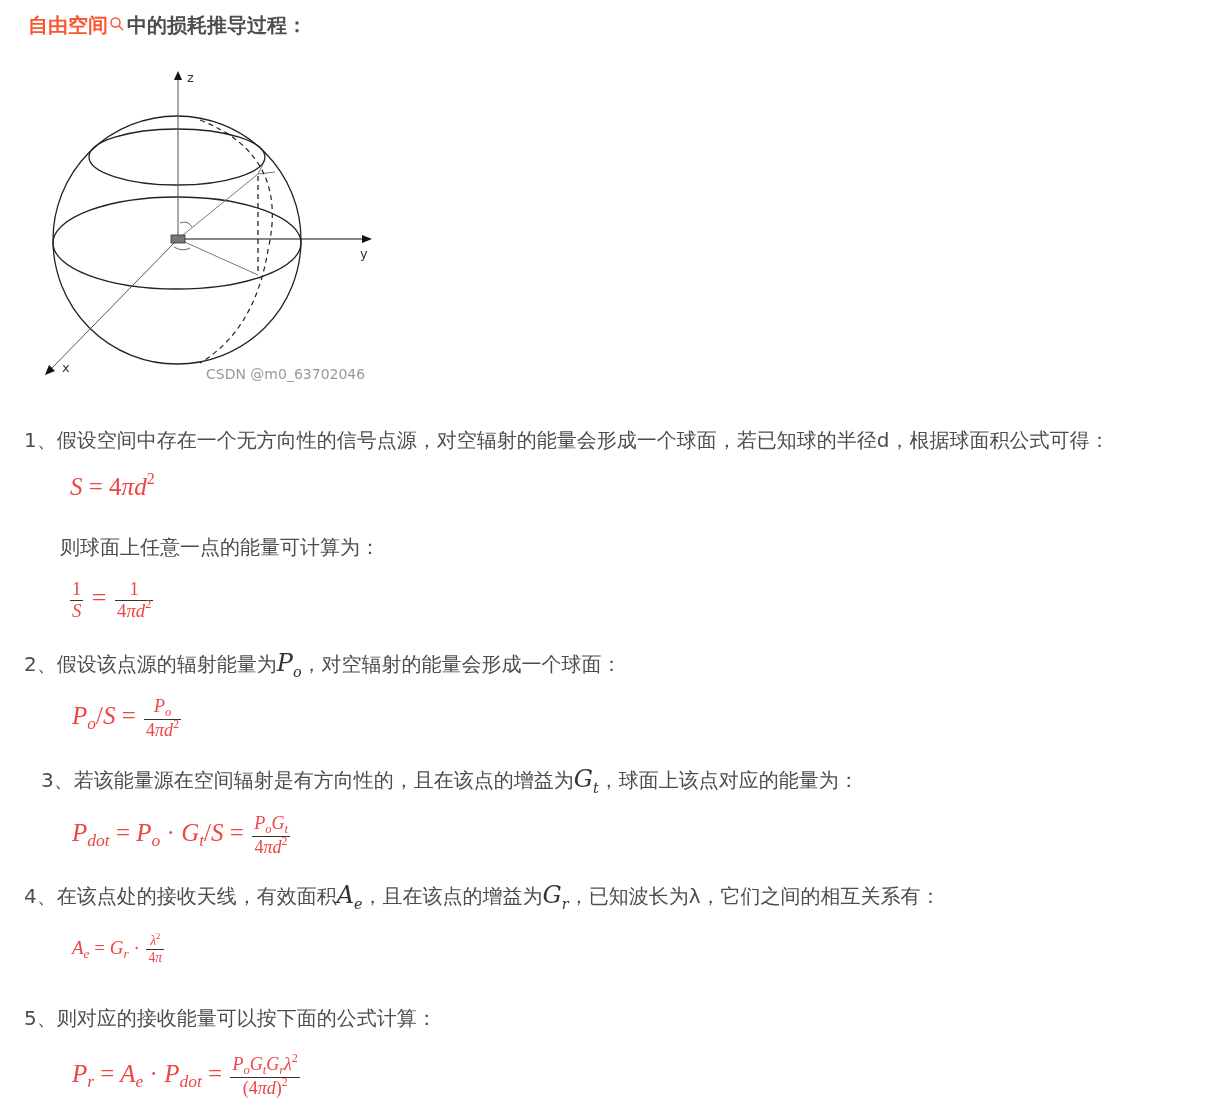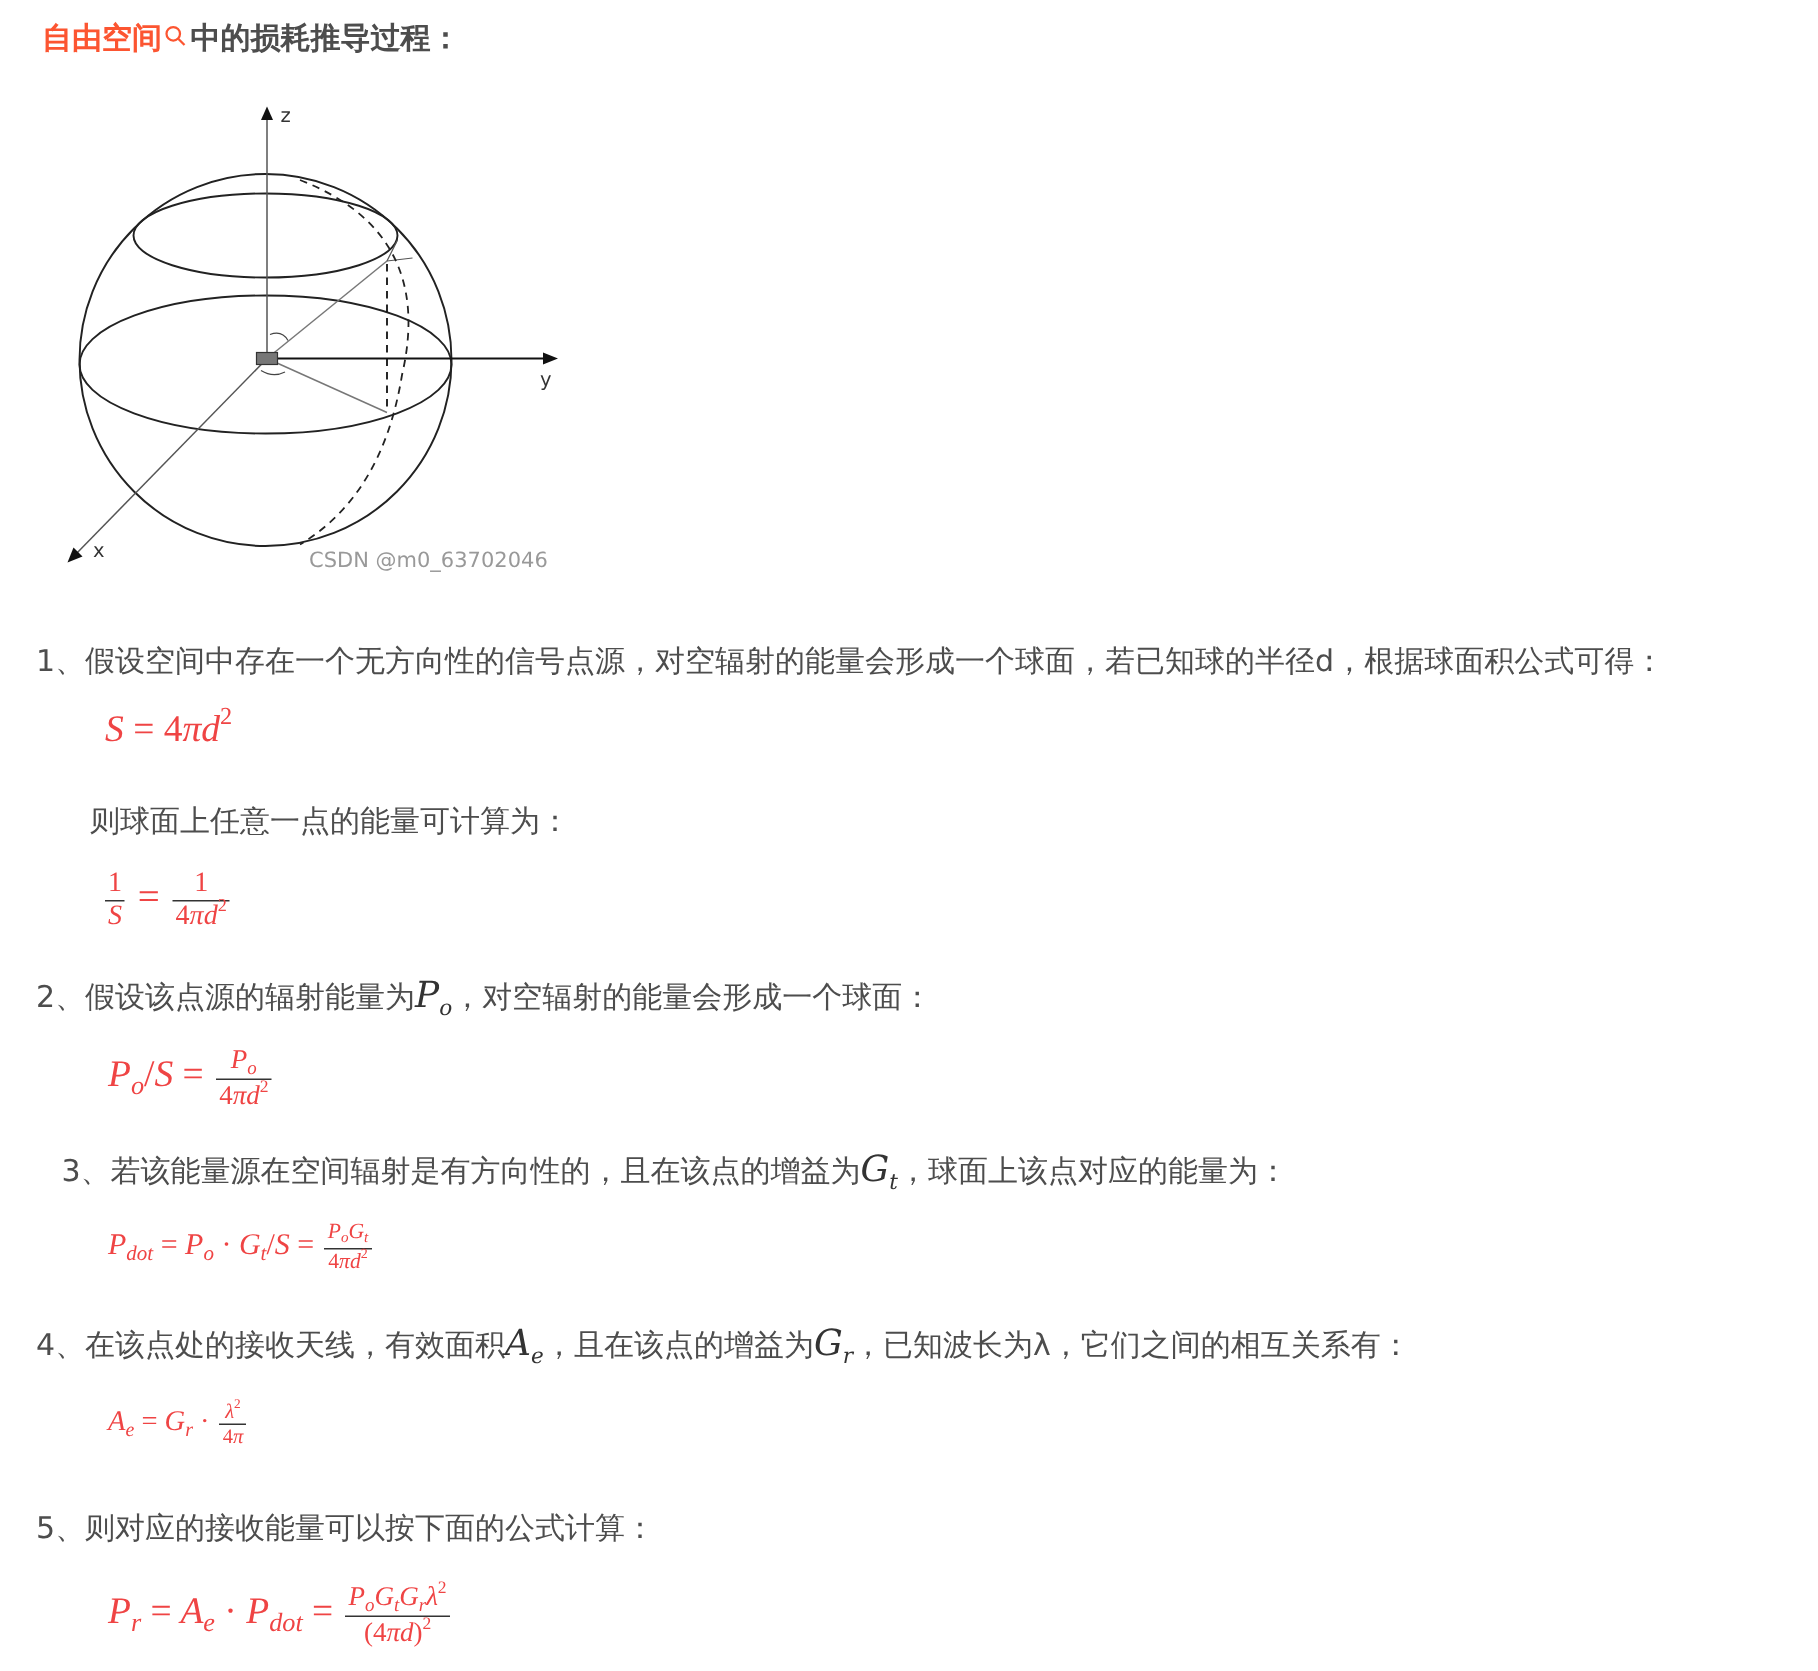--- a/index.html
+++ b/index.html
@@ -97,21 +97,21 @@
   <span>2、假设该点源的辐射能量为</span><span class="inl">P<sub>o</sub></span><span>，对空辐射的能量会形成一个球面：</span>
 </div>
 <div class="math" style="left:72px;top:697px;font-size:25px;">
   P<sub>o</sub><span class="up">/</span>S <span class="up">=</span>
   <span class="frac"><span class="num">P<sub>o</sub></span><span class="den"><span class="up">4</span>πd<sup class="up">2</sup></span></span>
 </div>
 
 <div class="para" style="left:31px;top:764px;margin-left:10px;">
   <span>3、若该能量源在空间辐射是有方向性的，且在该点的增益为</span><span class="inl">G<sub>t</sub></span><span>，球面上该点对应的能量为：</span>
 </div>
-<div class="math" style="left:72px;top:814px;font-size:20px;">
+<div class="math" style="left:72px;top:814px;font-size:25px;">
   P<sub>dot</sub> <span class="up">=</span> P<sub>o</sub> <span class="up">·</span> G<sub>t</sub><span class="up">/</span>S <span class="up">=</span>
   <span class="frac"><span class="num">P<sub>o</sub>G<sub>t</sub></span><span class="den"><span class="up">4</span>πd<sup class="up">2</sup></span></span>
 </div>
 
 <div class="para" style="left:24px;top:880px;">
   <span>4、在该点处的接收天线，有效面积</span><span class="inl">A<sub>e</sub></span><span>，且在该点的增益为</span><span class="inl">G<sub>r</sub></span><span>，已知波长为λ，它们之间的相互关系有：</span>
 </div>
 <div class="math" style="left:72px;top:934px;font-size:19px;">
   A<sub>e</sub> <span class="up">=</span> G<sub>r</sub> <span class="up">·</span>
   <span class="frac"><span class="num">λ<sup class="up">2</sup></span><span class="den"><span class="up">4</span>π</span></span>

